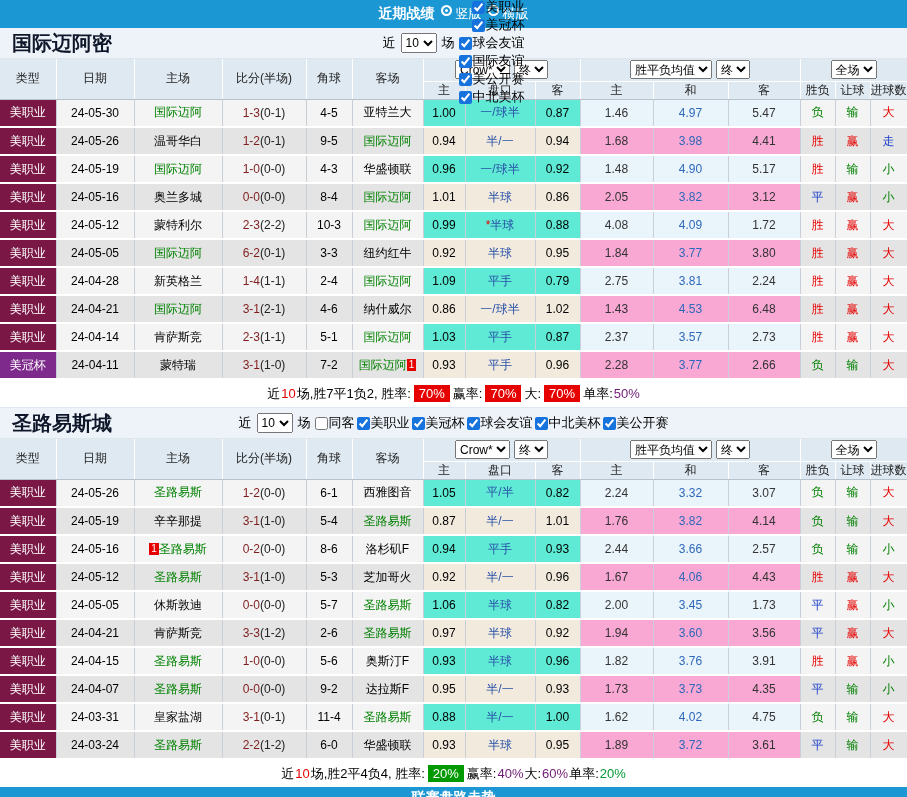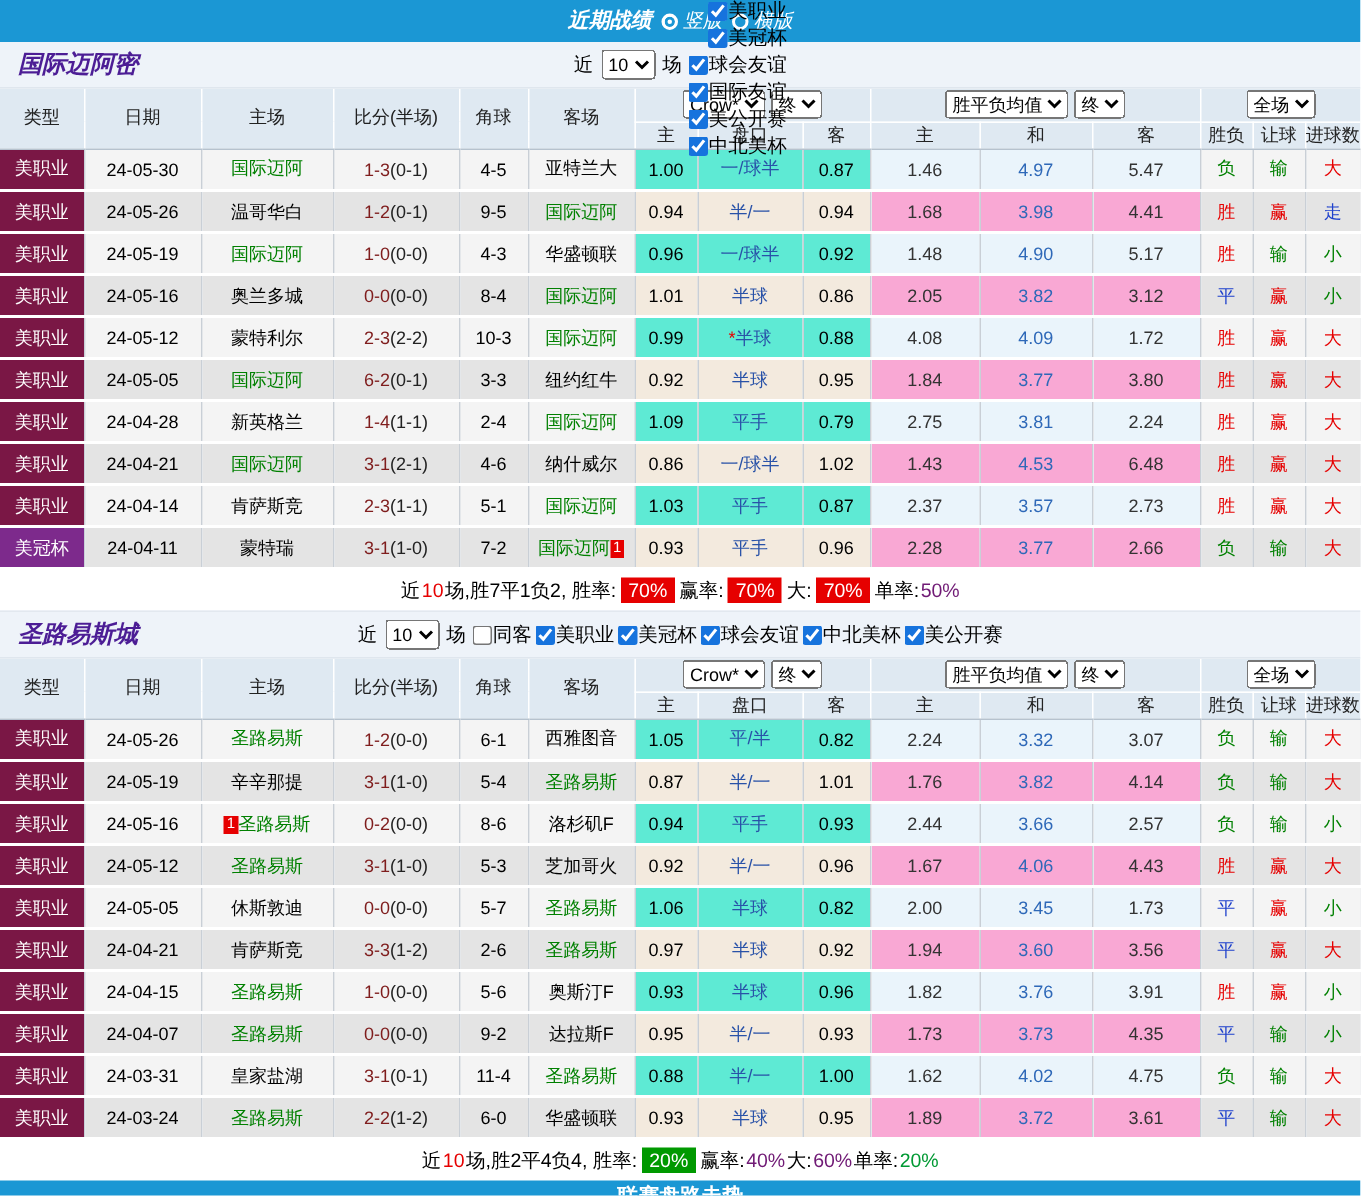--- a/index.html
+++ b/index.html
@@ -6,32 +6,32 @@
   body{
     width:907px;height:797px;overflow:hidden;background:#fff;
     font-family:"Liberation Sans","DejaVu Sans",sans-serif;
     -webkit-font-smoothing:antialiased;
   }
   
   .bluebar{
     background:#1b97d4;color:#fff;display:flex;align-items:center;justify-content:center;
     font-size:14px;font-weight:bold;
   }
-  .topbar{height:28px;gap:6px;font-style:italic;}
+  .topbar{height:28px;gap:6px;}
   .bottombar{height:22px;}
-  .radio-group{display:flex;align-items:center;gap:4px;font-weight:normal;font-size:13px;}
+  .radio-group{display:flex;gap:4px;font-weight:normal;font-size:13px;}
   .radio-dot{width:11px;height:11px;border-radius:50%;border:2px solid #fff;display:inline-block;box-sizing:border-box;}
   .radio-dot.sel{background:#fff;box-shadow:inset 0 0 0 2px #1b97d4, inset 0 0 0 5px #fff;}
   
   .filter-row{
     height:30px;background:#eef3f9;position:relative;display:flex;align-items:center;justify-content:center;
     font-size:13px;color:#000;border-bottom:1px solid #dfe6ee;
   }
   .team-title{position:absolute;left:12px;top:0;height:30px;display:flex;align-items:center;
-    color:#4c1d95;font-size:16px;font-weight:bold;font-style:italic;}
+    color:#0f172a;font-size:20px;font-weight:bold;}
   .filter-controls{display:flex;align-items:center;gap:2px;}
   .filter-controls select{font-size:12px;height:20px;margin:0 3px;}
   .cb-label{display:inline-flex;align-items:center;font-size:13px;}
   .cb-label input{width:13px;height:13px;margin:0 1px 0 2px;accent-color:#1673dd;}
   
   table{border-collapse:collapse;table-layout:fixed;width:907px;}
   thead td,thead th{
     background:#dfe9f2;color:#222;font-weight:normal;font-size:12px;text-align:center;
     border-right:1px solid #fff;border-bottom:1px solid #fff;padding:0;
   }

